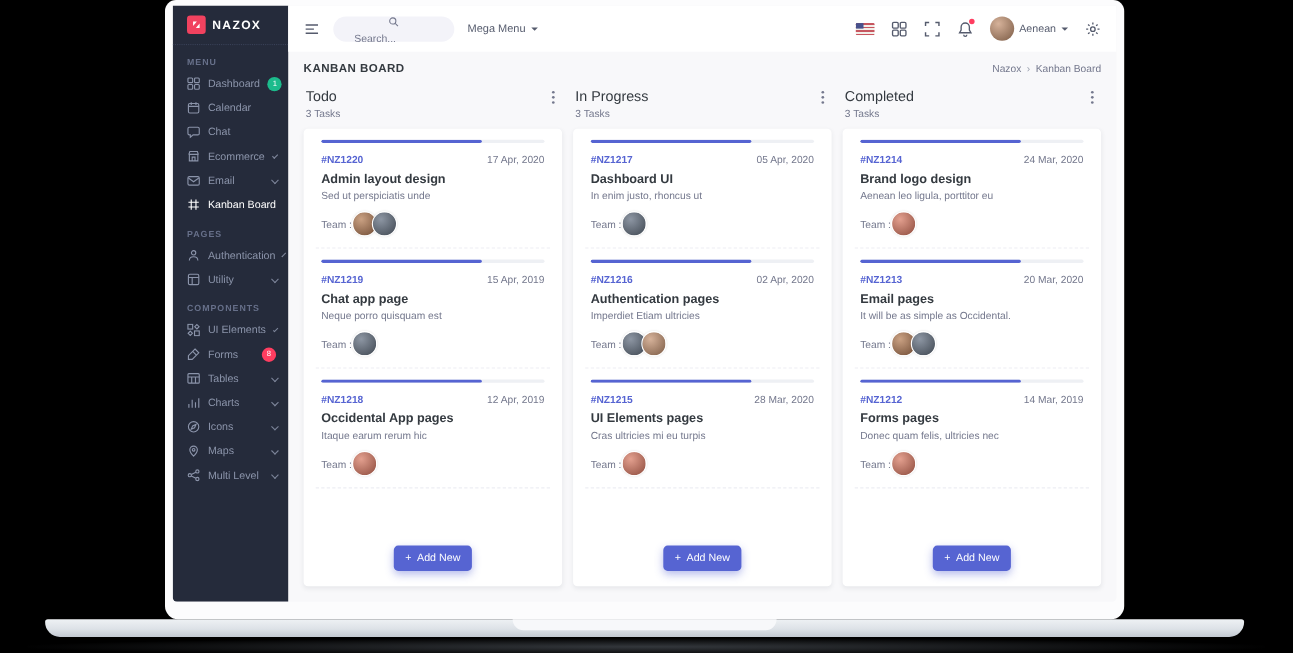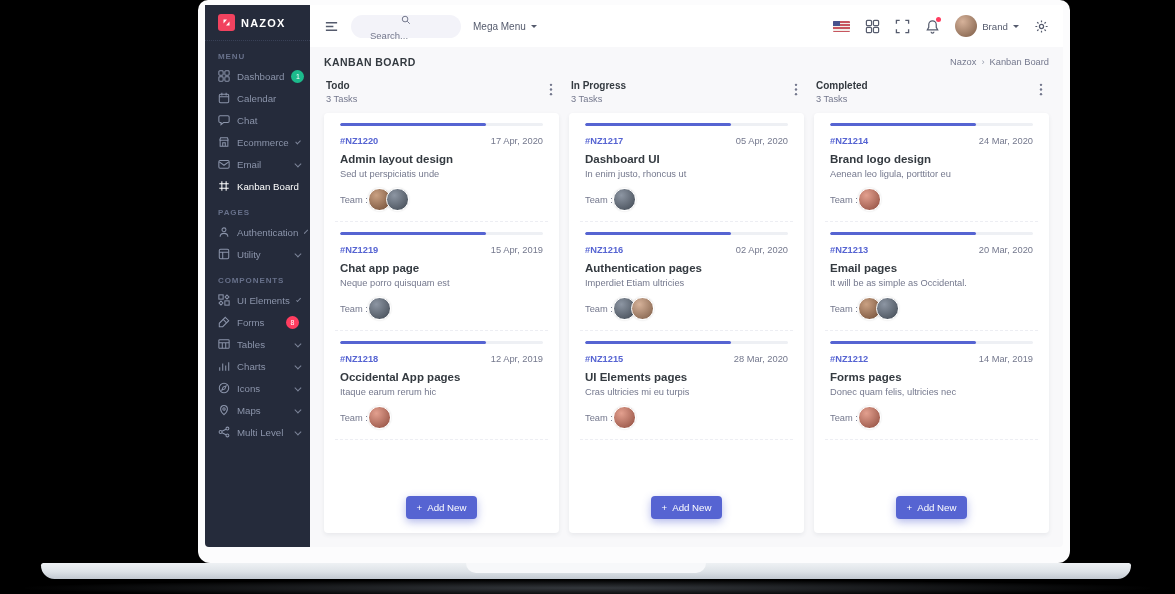--- a/index.html
+++ b/index.html
@@ -2,21 +2,21 @@
 <html><head>
 <meta charset="utf-8">
 <style>
   * { margin:0; padding:0; box-sizing:border-box; }
   html,body { width:1175px; height:594px; background:#000; overflow:hidden;
               font-family:"Liberation Sans","DejaVu Sans",sans-serif; }
   .stage { position:relative; width:1175px; height:594px; background:#000; }
 
   
   .screen { position:absolute; left:150px; top:0; width:872px; height:563px;
-            background:#fcfcfd; border-radius:10px 10px 12px 12px;margin-left:48px; }
+            background:#fcfcfd; border-radius:10px 10px 12px 12px; }
   .mb-label { position:absolute; left:0; right:0; bottom:2px; text-align:center;
               font-size:11.5px; color:#15191e; }
   .base { position:absolute; left:41px; top:563px; width:1090px; height:16px;
           background:linear-gradient(180deg,#eef1f4 0%,#dde2e7 55%,#c2c9d1 100%);
           border-radius:3px 3px 16px 16px; }
   .notch { position:absolute; left:425px; top:0; width:240px; height:10px;
            background:#f7f8fa; border-radius:0 0 10px 10px; }
   .floor-shadow { position:absolute; top:580px; left:25px; width:1125px; height:16px;
                   background:radial-gradient(ellipse at center, rgba(135,145,158,.38), rgba(0,0,0,0) 72%); }
 
@@ -90,21 +90,21 @@
   .proj-right { margin-left:auto; display:flex; align-items:center; gap:5px; margin-top:3px; }
   .tav { width:23px; height:23px; border-radius:50%; border:1.5px solid #fff;
          box-shadow:0 0 2px rgba(0,0,0,.18); display:flex; align-items:center; justify-content:center;
          font-size:9px; font-weight:bold; }
   .new-member { font-size:9.7px; color:#5664d2; margin-left:4px; cursor:pointer; }
 
   
   .board { display:flex; gap:10px; flex:1; min-height:0; }
   .col { width:235px; display:flex; flex-direction:column; min-height:0; }
   .col-head { display:flex; align-items:flex-start; padding:3px 2px 0; margin-bottom:9px; }
-  .col-title { font-size:10px; font-weight:700; color:#343a40; }
+  .col-title { font-size:13px; font-weight:400; color:#343a40; }
   .col-count { font-size:9.3px; color:#74788d; margin-top:3px; }
   .kebab { margin-left:auto; color:#74788d; cursor:pointer; padding:2px 4px; }
   .panel { flex:1; background:#fff; border-radius:4px; box-shadow:0 2px 4px rgba(56,65,74,.08);
            padding:10px 11px 12px; display:flex; flex-direction:column; margin-bottom:14px; min-height:0; }
   .card { padding:0 5px 10px; margin-bottom:10px; border-bottom:1px dashed #edeef3; cursor:grab; }
   .prog { height:3px; background:#eef0f4; border-radius:2px; overflow:hidden; margin-bottom:10px; }
   .prog-fill { height:100%; background:#5664d2; border-radius:2px; }
   .card-top { display:flex; justify-content:space-between; font-size:9.3px; }
   .card-id { color:#5664d2; font-weight:600; cursor:pointer; }
   .card-date { color:#74788d; }
@@ -308,21 +308,21 @@
             </span>
             <span class="tb-ic bell-wrap">
               <svg viewBox="0 0 16 16" fill="none" stroke="currentColor" stroke-width="1.3">
                   <path d="M8 2a4 4 0 0 0-4 4v3L2.5 11.5h11L12 9V6a4 4 0 0 0-4-4z"></path>
                   <path d="M6.5 13.5a1.5 1.5 0 0 0 3 0"></path>
                 </svg>
               <span class="bell-dot"></span>
             </span>
             <div class="user">
               <span class="avatar avD"></span>
-              <span>Brand</span>
+              <span>Aenean</span>
               <span class="caret"></span>
             </div>
             <span class="tb-ic">
               <svg viewBox="0 0 16 16" fill="none" stroke="currentColor" stroke-width="1.3">
                   <circle cx="8" cy="8" r="2.2"></circle>
                   <path d="M8 1.5v2M8 12.5v2M1.5 8h2M12.5 8h2M3.4 3.4l1.4 1.4M11.2 11.2l1.4 1.4M12.6 3.4l-1.4 1.4M4.8 11.2l-1.4 1.4"></path>
                 </svg>
             </span>
           </div>
         </header>

